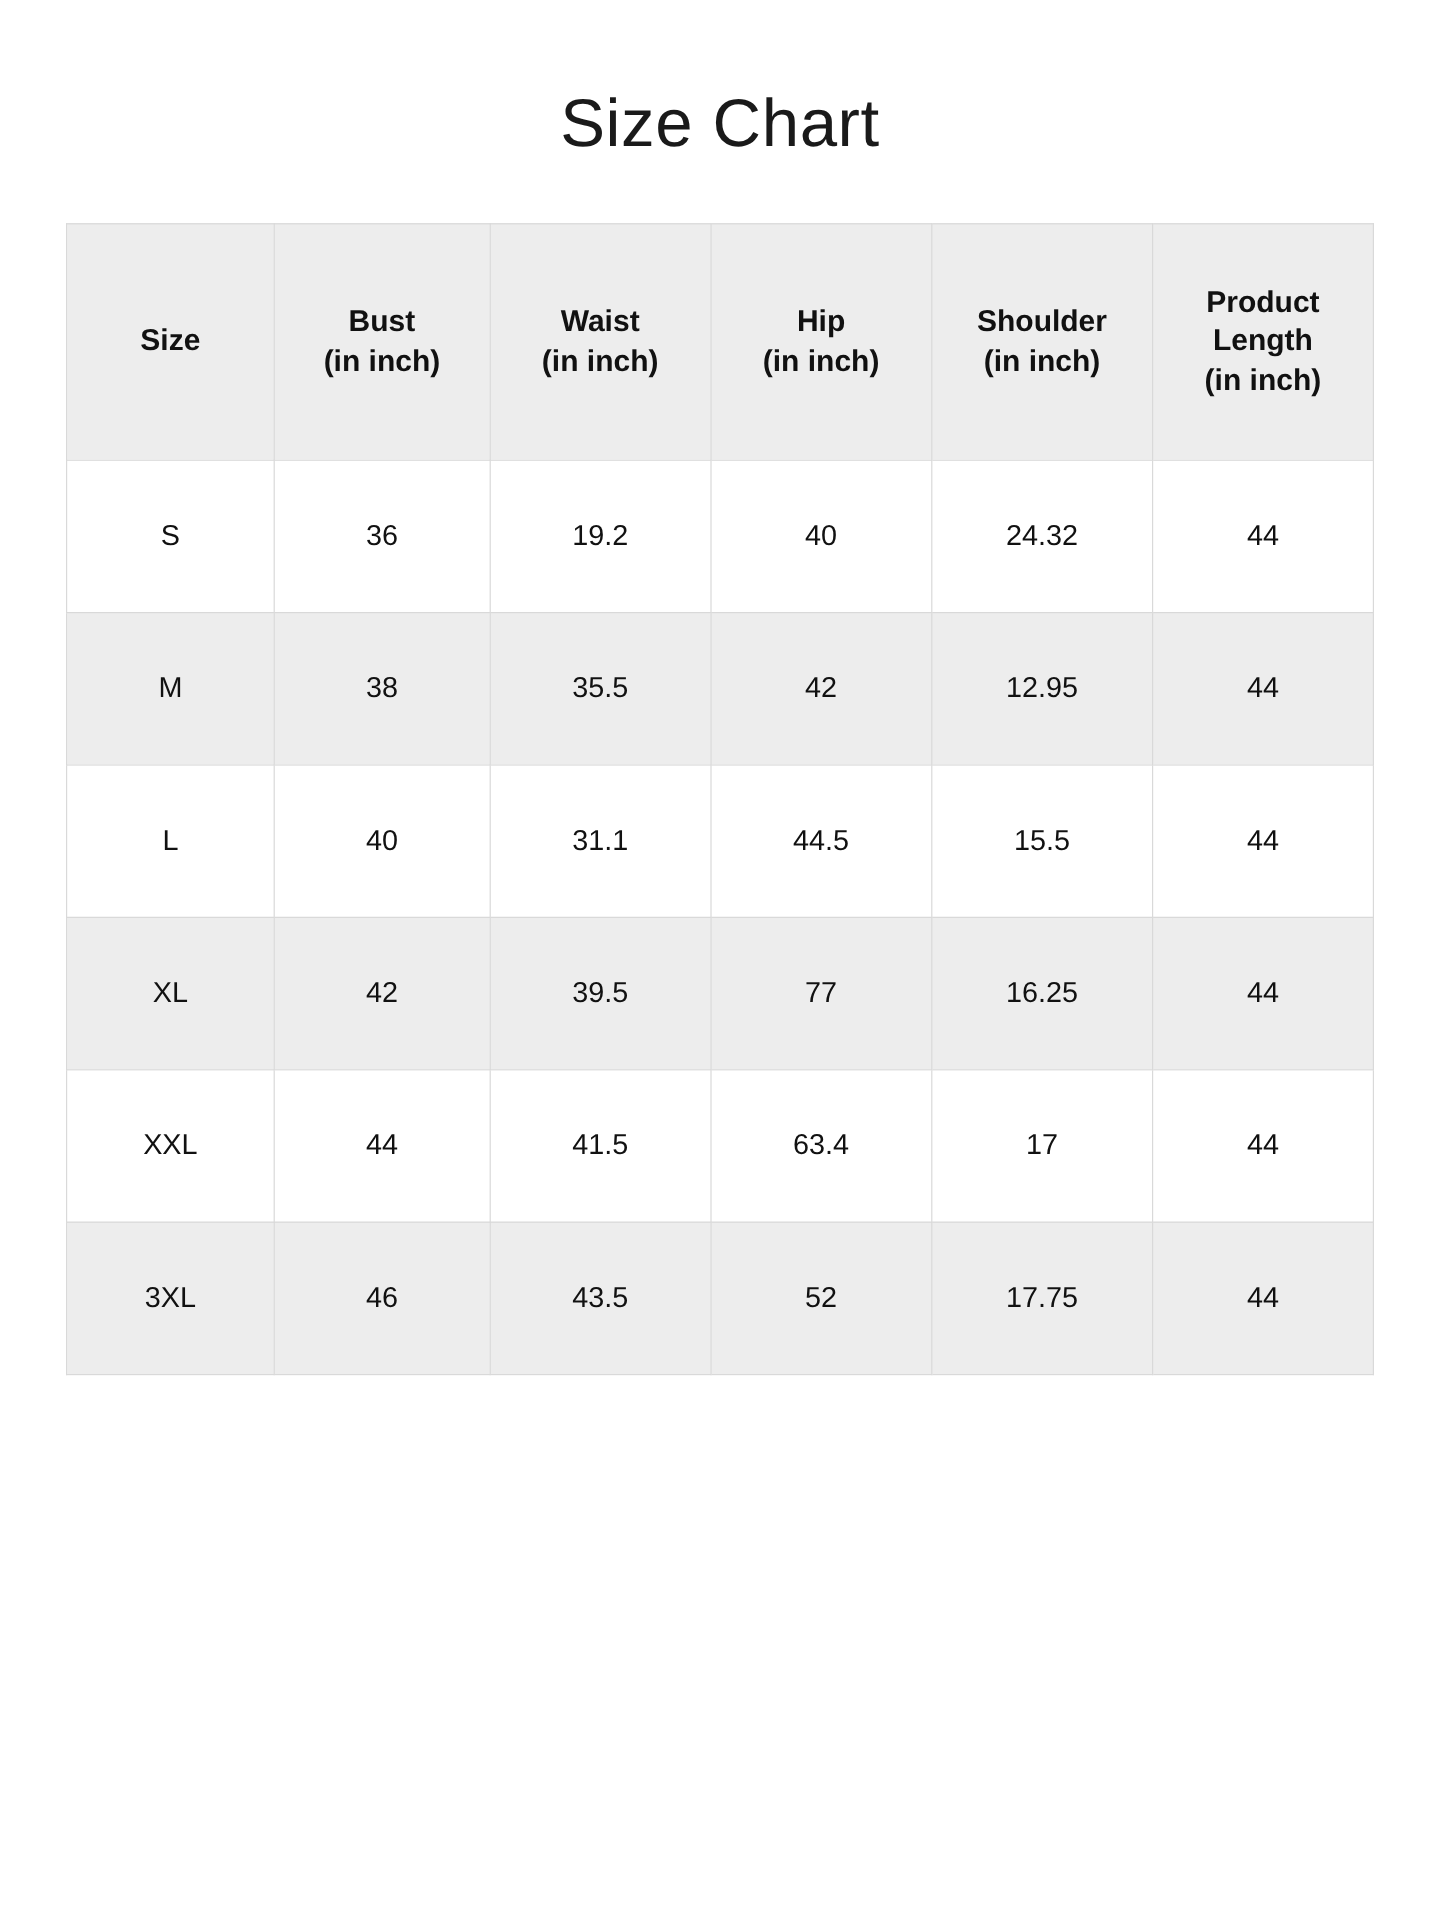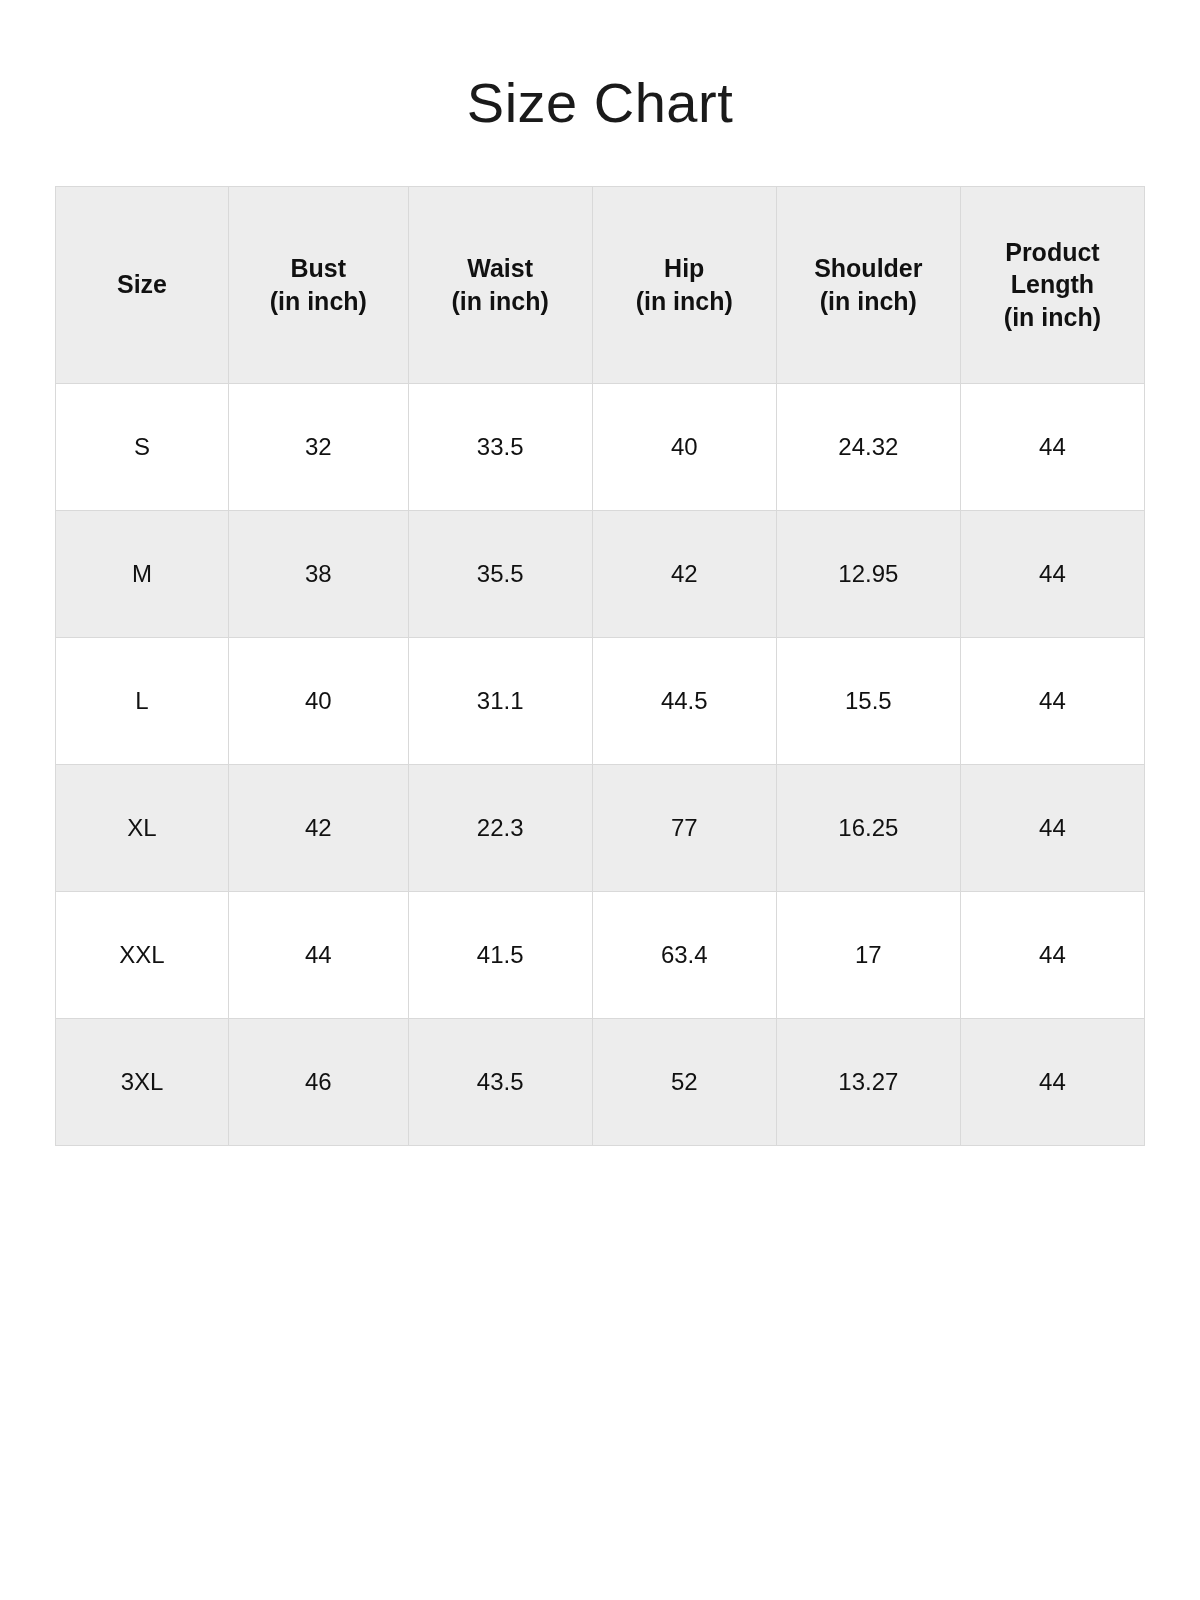--- a/index.html
+++ b/index.html
@@ -115,22 +115,22 @@
           </th>
           <th>
             <span>Product Length</span>
             <span class="hdr-line2">(in inch)</span>
           </th>
         </tr>
       </thead>
       <tbody>
         <tr>
           <td>S</td>
-          <td>32</td>
-          <td>33.5</td>
+          <td>36</td>
+          <td>19.2</td>
           <td>40</td>
           <td>24.32</td>
           <td>44</td>
         </tr>
         <tr class="alt">
           <td>M</td>
           <td>38</td>
           <td>35.5</td>
           <td>42</td>
           <td>12.95</td>
@@ -140,38 +140,38 @@
           <td>L</td>
           <td>40</td>
           <td>31.1</td>
           <td>44.5</td>
           <td>15.5</td>
           <td>44</td>
         </tr>
         <tr class="alt">
           <td>XL</td>
           <td>42</td>
-          <td>22.3</td>
+          <td>39.5</td>
           <td>77</td>
           <td>16.25</td>
           <td>44</td>
         </tr>
         <tr>
           <td>XXL</td>
           <td>44</td>
           <td>41.5</td>
           <td>63.4</td>
           <td>17</td>
           <td>44</td>
         </tr>
         <tr class="alt">
           <td>3XL</td>
           <td>46</td>
           <td>43.5</td>
           <td>52</td>
-          <td>13.27</td>
+          <td>17.75</td>
           <td>44</td>
         </tr>
       </tbody>
     </table>
   </div>
 
 </div>
 
 </body></html>

